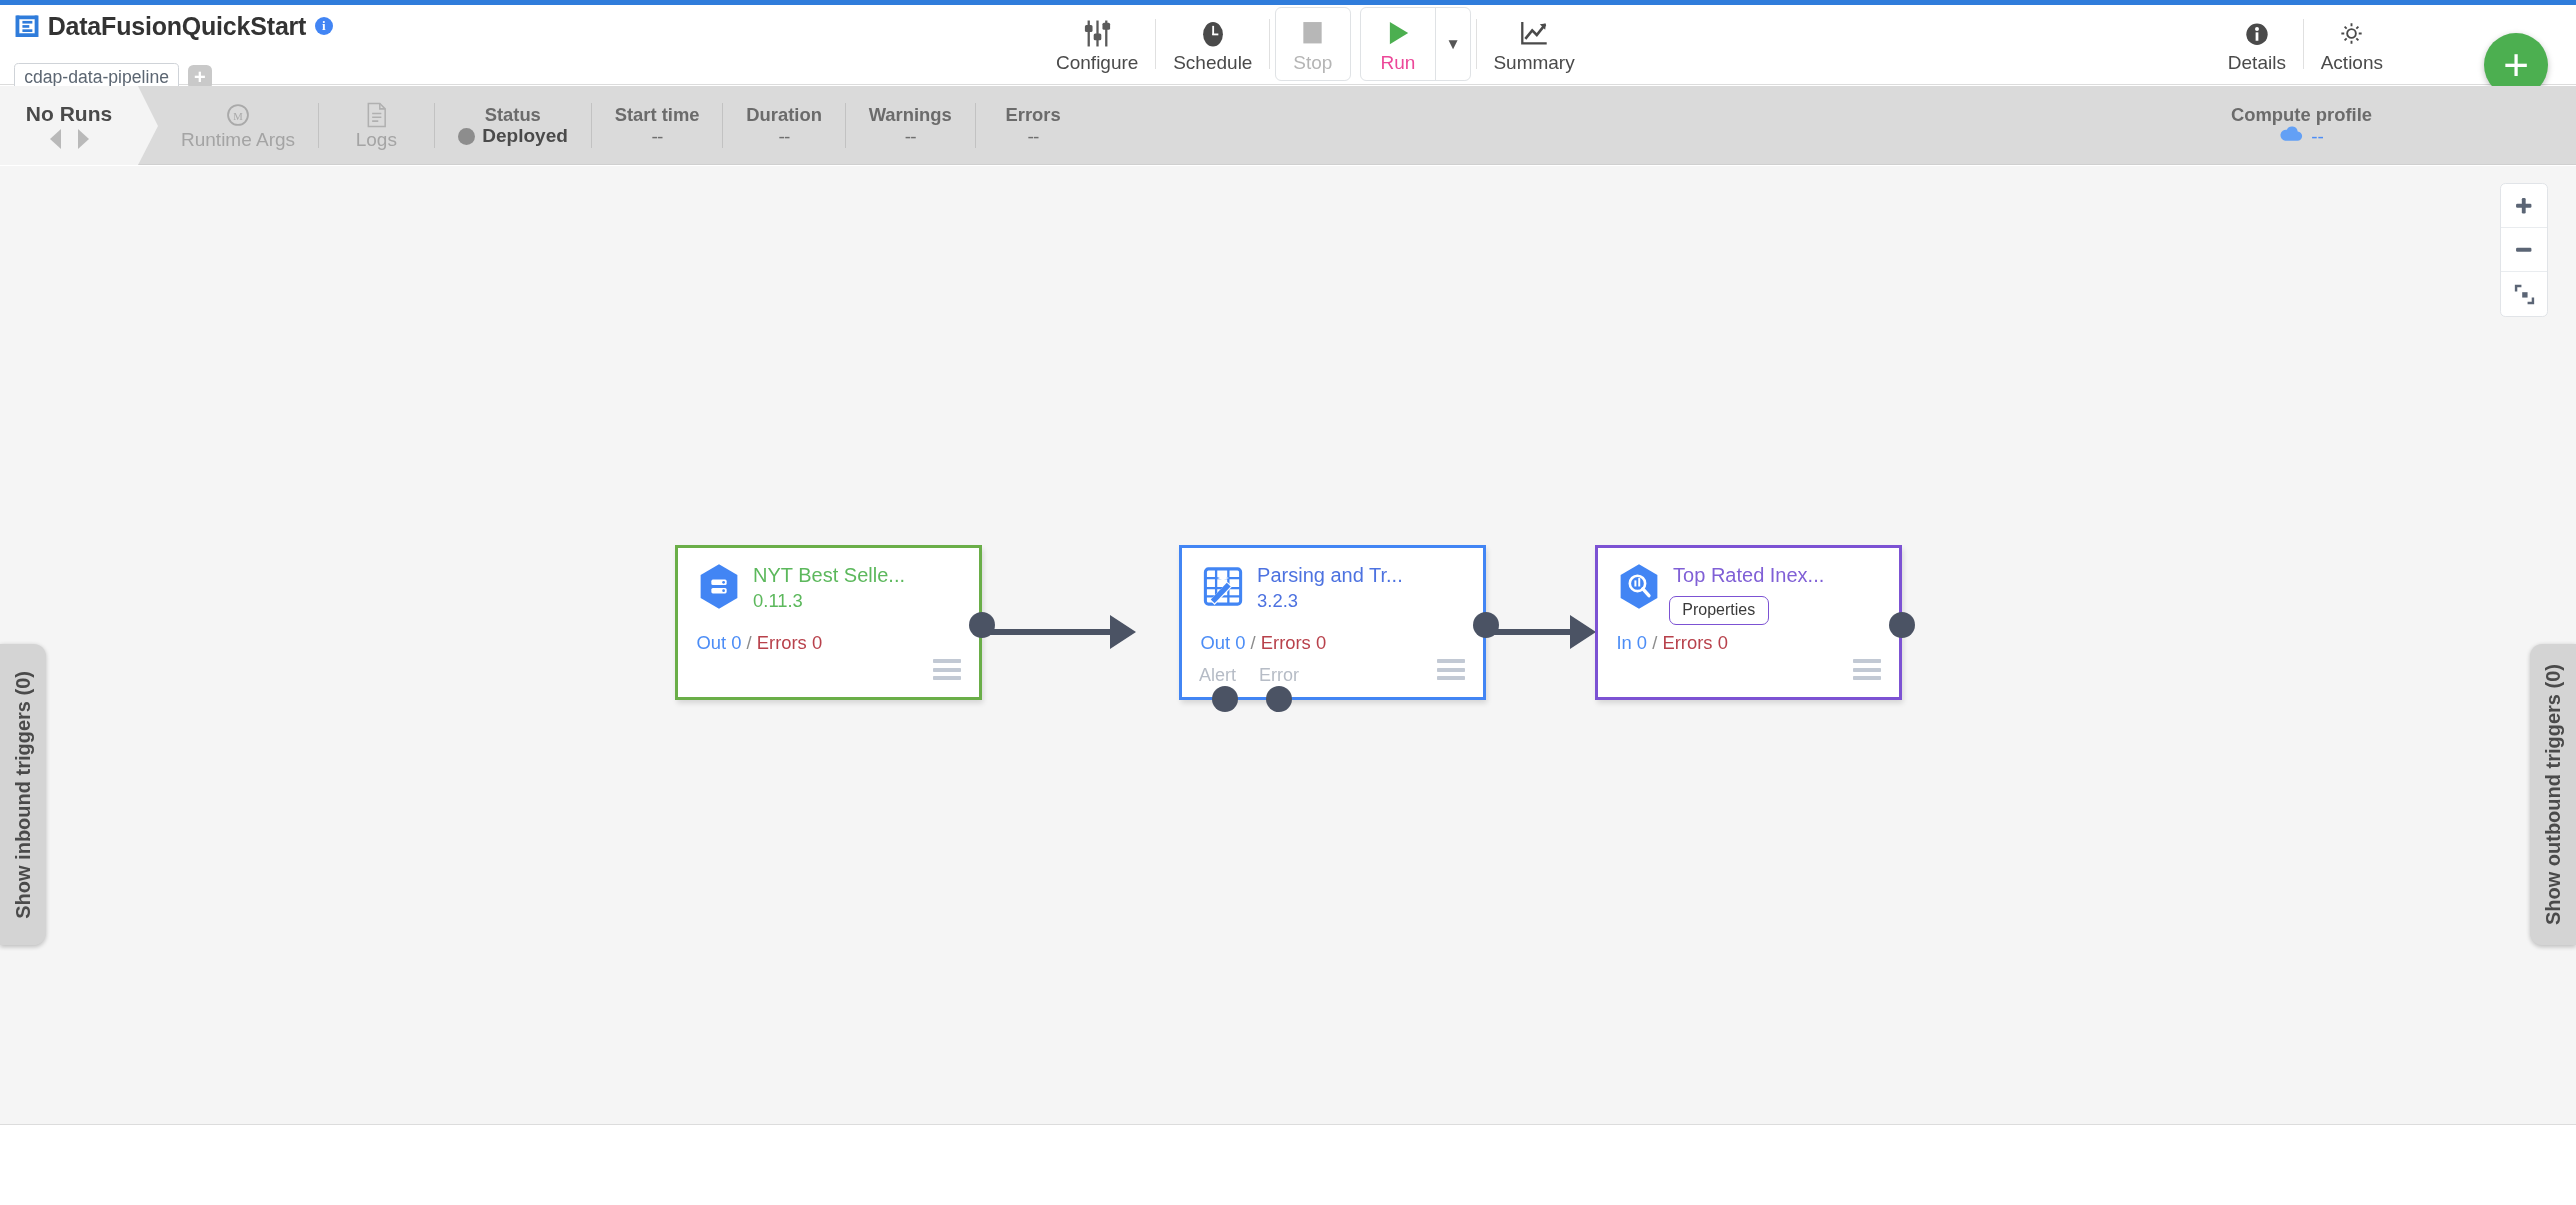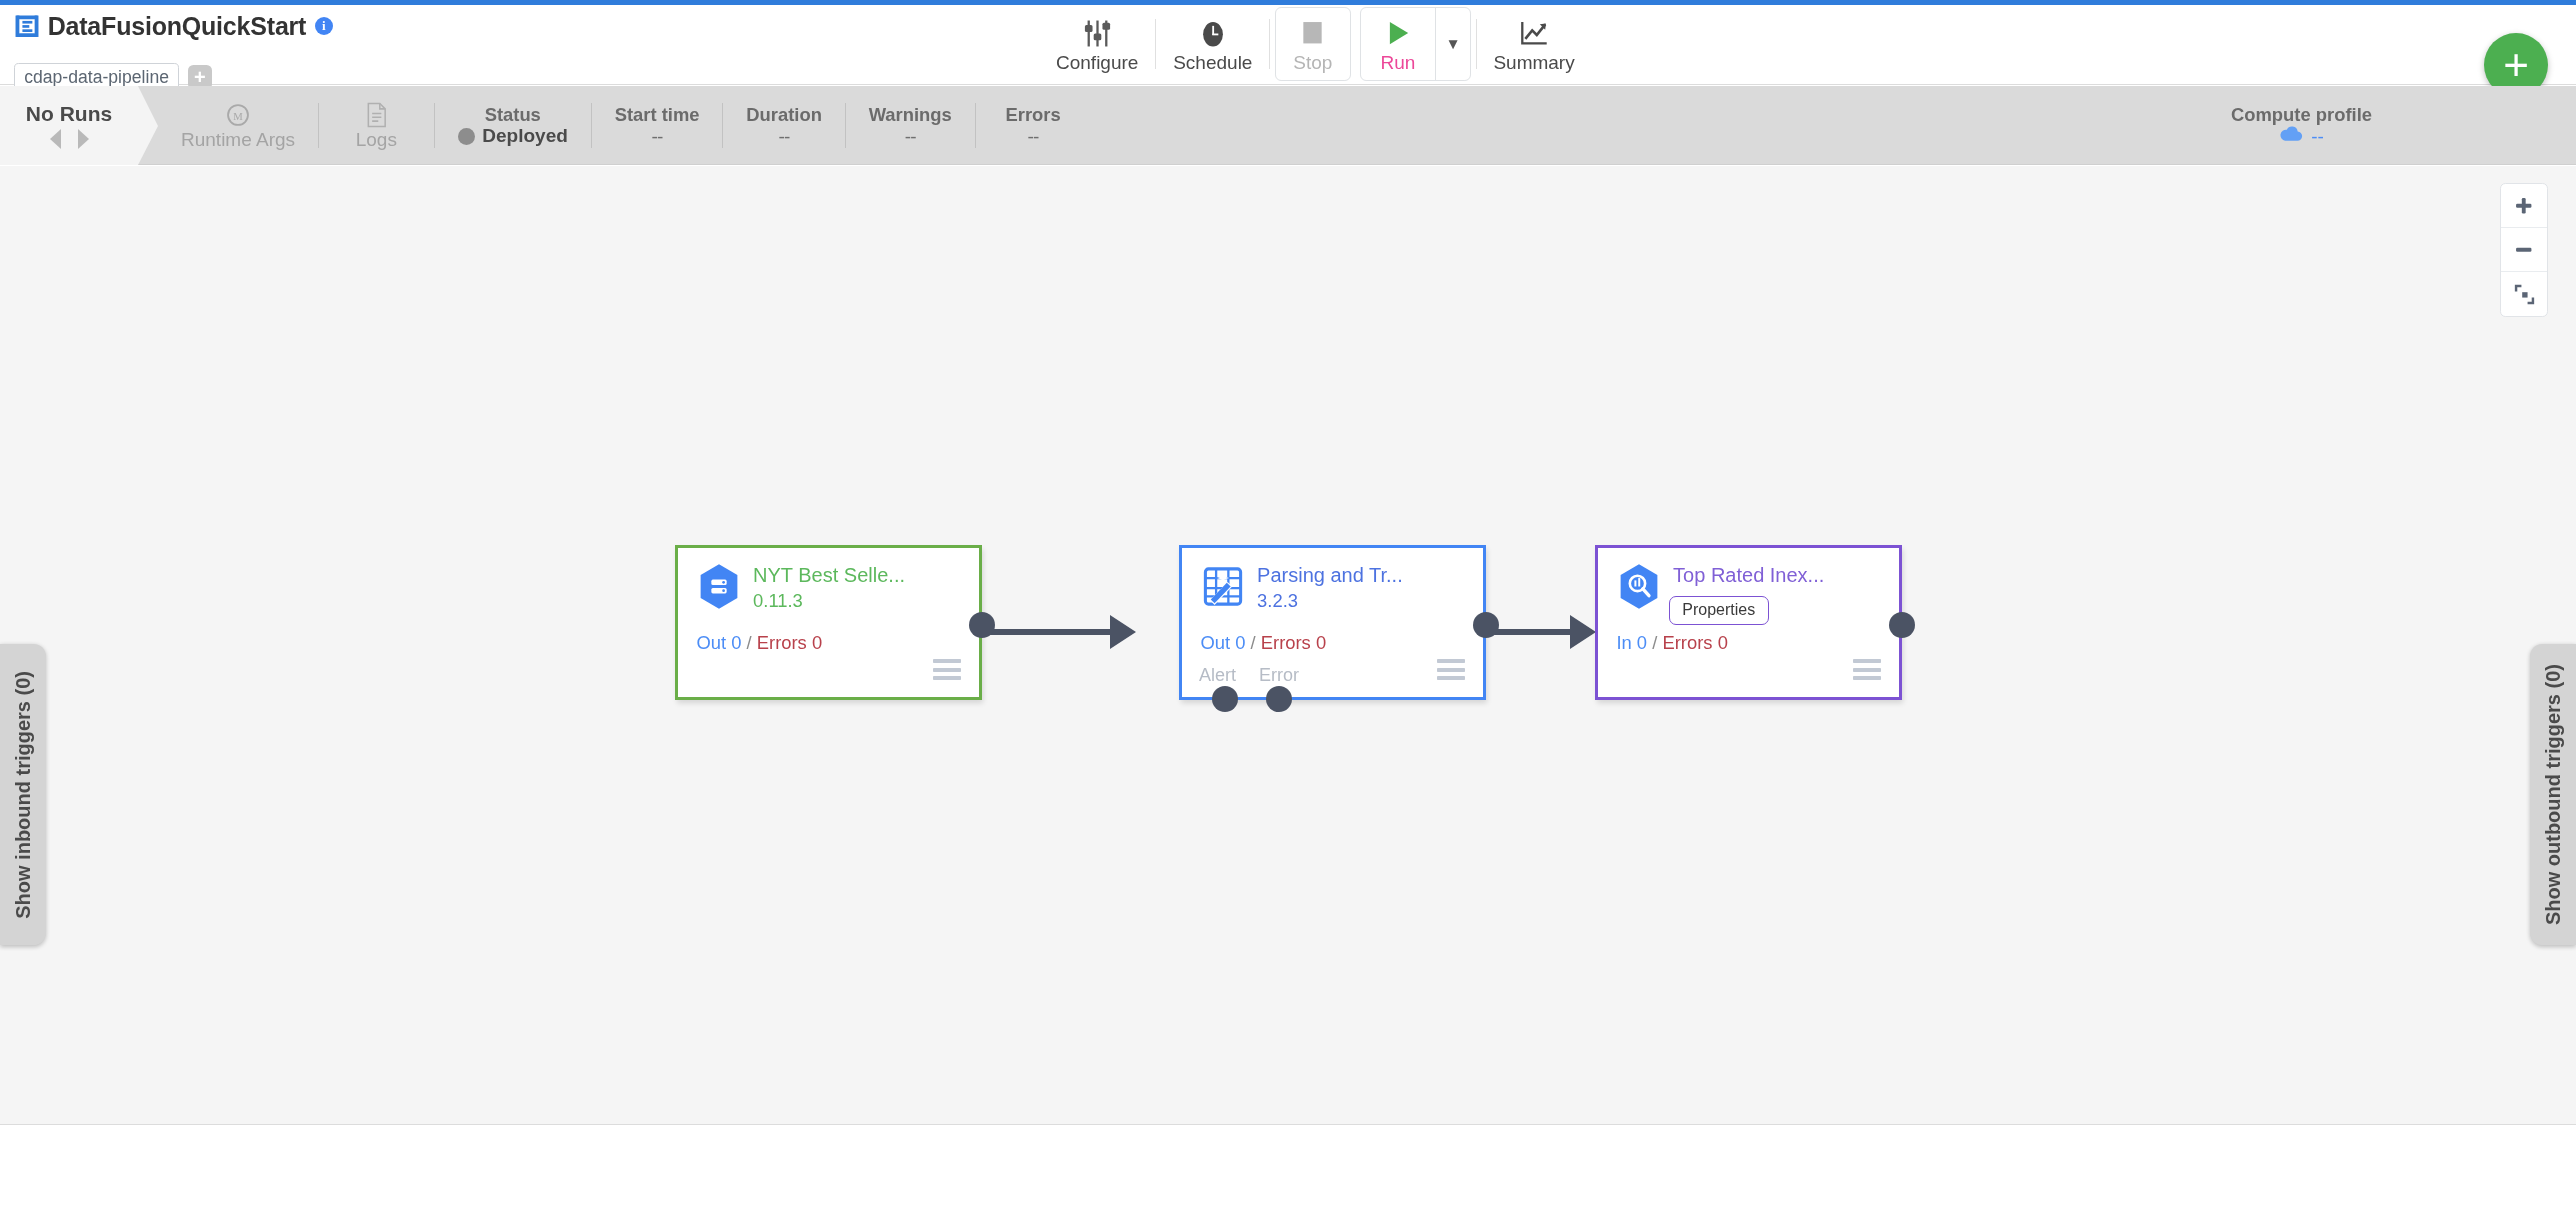--- a/index.html
+++ b/index.html
@@ -315,20 +315,46 @@
           <svg width="31" height="29" viewBox="0 0 40 38">
             <path d="M4 4 L4 32 L36 32" stroke="#4a4a4a" stroke-width="3" fill="none"></path>
             <path d="M8 26 L17 15 L23 21 L34 7" stroke="#4a4a4a" stroke-width="3.4" fill="none"></path>
             <path d="M27 7 L35 6 L34 14 Z" fill="#4a4a4a"></path>
           </svg>
         </span>
         <span class="lbl">Summary</span>
       </div>
     </div>
 
+    <div class="tb-right">
+      <div class="tb-item">
+        <span class="ico">
+          <svg width="28" height="29" viewBox="0 0 36 38">
+            <circle cx="18" cy="20" r="14" fill="#4a4a4a"></circle>
+            <circle cx="18" cy="13" r="2.6" fill="#ffffff"></circle>
+            <rect x="16.2" y="17.5" width="3.6" height="11" fill="#ffffff"></rect>
+          </svg>
+        </span>
+        <span class="lbl">Details</span>
+      </div>
+      <div class="tb-sep"></div>
+      <div class="tb-item">
+        <span class="ico">
+          <svg width="31" height="29" viewBox="0 0 40 40">
+            <g fill="none" stroke="#4a4a4a" stroke-width="2.6">
+              <circle cx="20" cy="20" r="6"></circle>
+              <path d="M20 6 L20 10 M20 30 L20 34 M6 20 L10 20 M30 20 L34 20
+                       M10.5 10.5 L13.3 13.3 M26.7 26.7 L29.5 29.5
+                       M29.5 10.5 L26.7 13.3 M13.3 26.7 L10.5 29.5"></path>
+            </g>
+          </svg>
+        </span>
+        <span class="lbl">Actions</span>
+      </div>
+    </div>
 
     <div class="fab">+</div>
   </div>
 
   <div class="metricbar">
 
     <div class="noruns">
       <div class="noruns-txt">No Runs</div>
       <div class="noruns-arrows">
         <span class="tri-l"></span>

